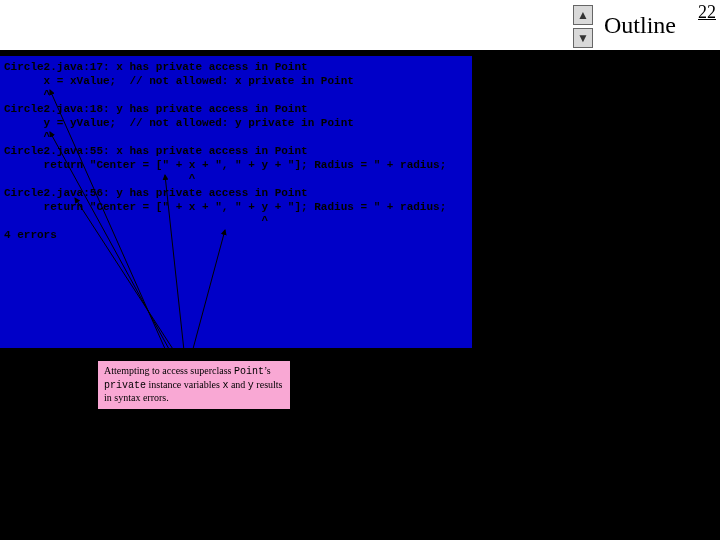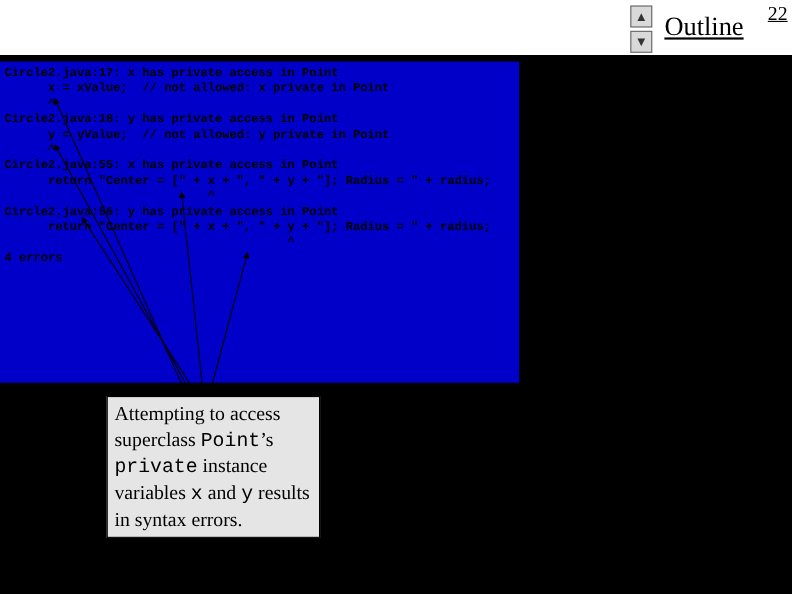--- a/index.html
+++ b/index.html
@@ -40,21 +40,20 @@
     color: #333;
   }
   .nav-up    { top: 5px;  left: 573px; }
   .nav-down  { top: 28px; left: 573px; }
   .tri { font-family: Arial, sans-serif; line-height: 1; }
   .outline-label {
     position: absolute;
     top: 12px;
     left: 604px;
     font-size: 24px;
-    text-decoration: underline;
     font-family: "Times New Roman", serif;
   }
   .slide-number {
     position: absolute;
     top: 2px;
     right: 4px;
     font-size: 18px;
     font-family: "Times New Roman", serif;
     text-decoration: underline;
   }
@@ -97,24 +96,24 @@
     margin-top: 18px;
   }
   .right-col .mono { font-family: "Courier New", monospace; }
 
   
   .callout {
     position: absolute;
     top: 360px;
     left: 97px;
     width: 180px;
-    background: #e5e5e5;
+    background: #f9a8d4;
     border: 1px solid #000;
     padding: 4px 6px;
-    font-size: 18px;
+    font-size: 10px;
     line-height: 1.25;
   }
   .callout .mono { font-family: "Courier New", monospace; }
 
   
   svg.arrows {
     position: absolute;
     top: 0;
     left: 0;
     width: 720px;

